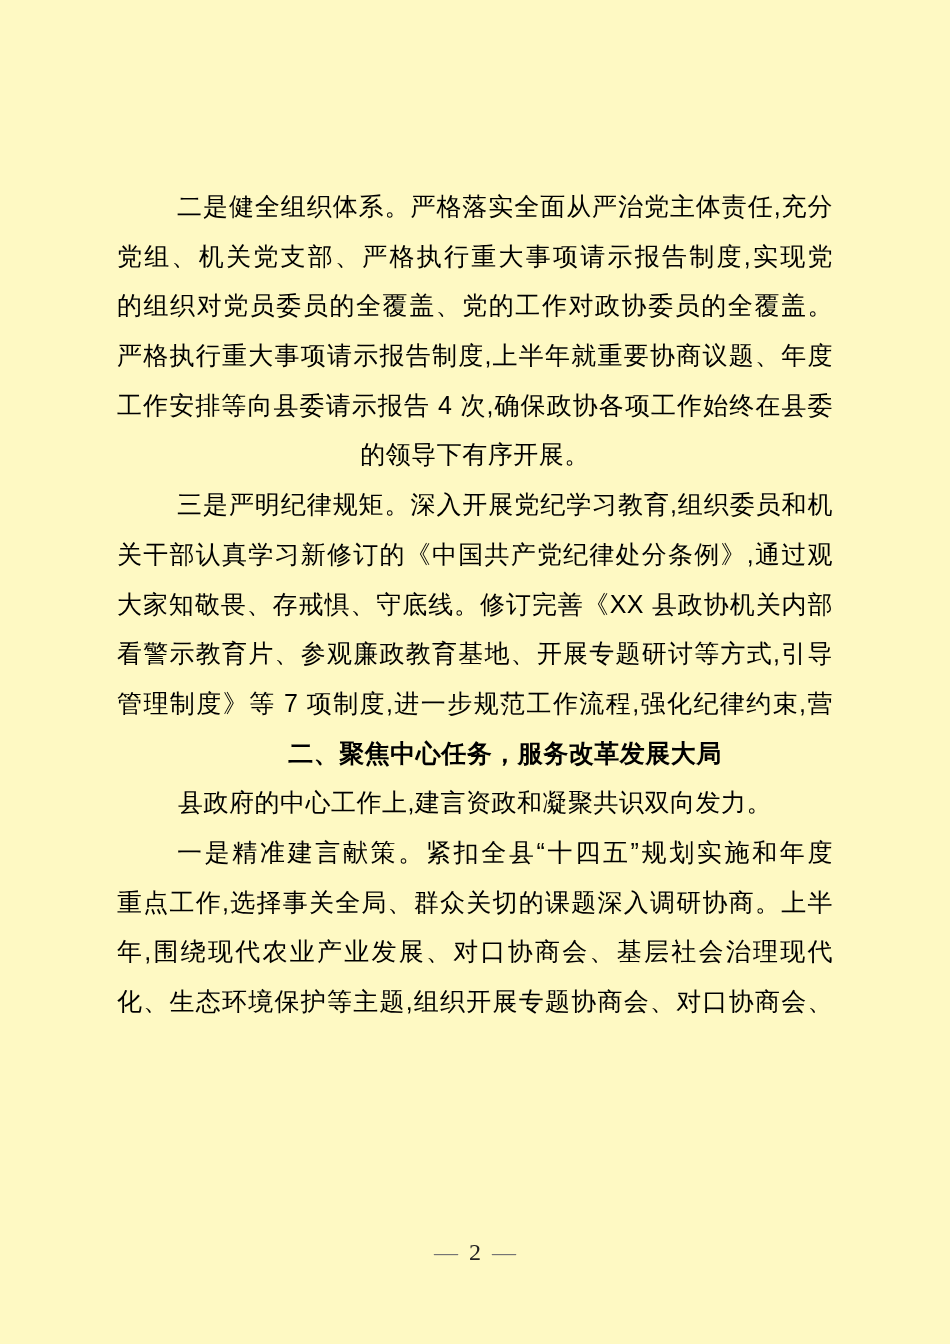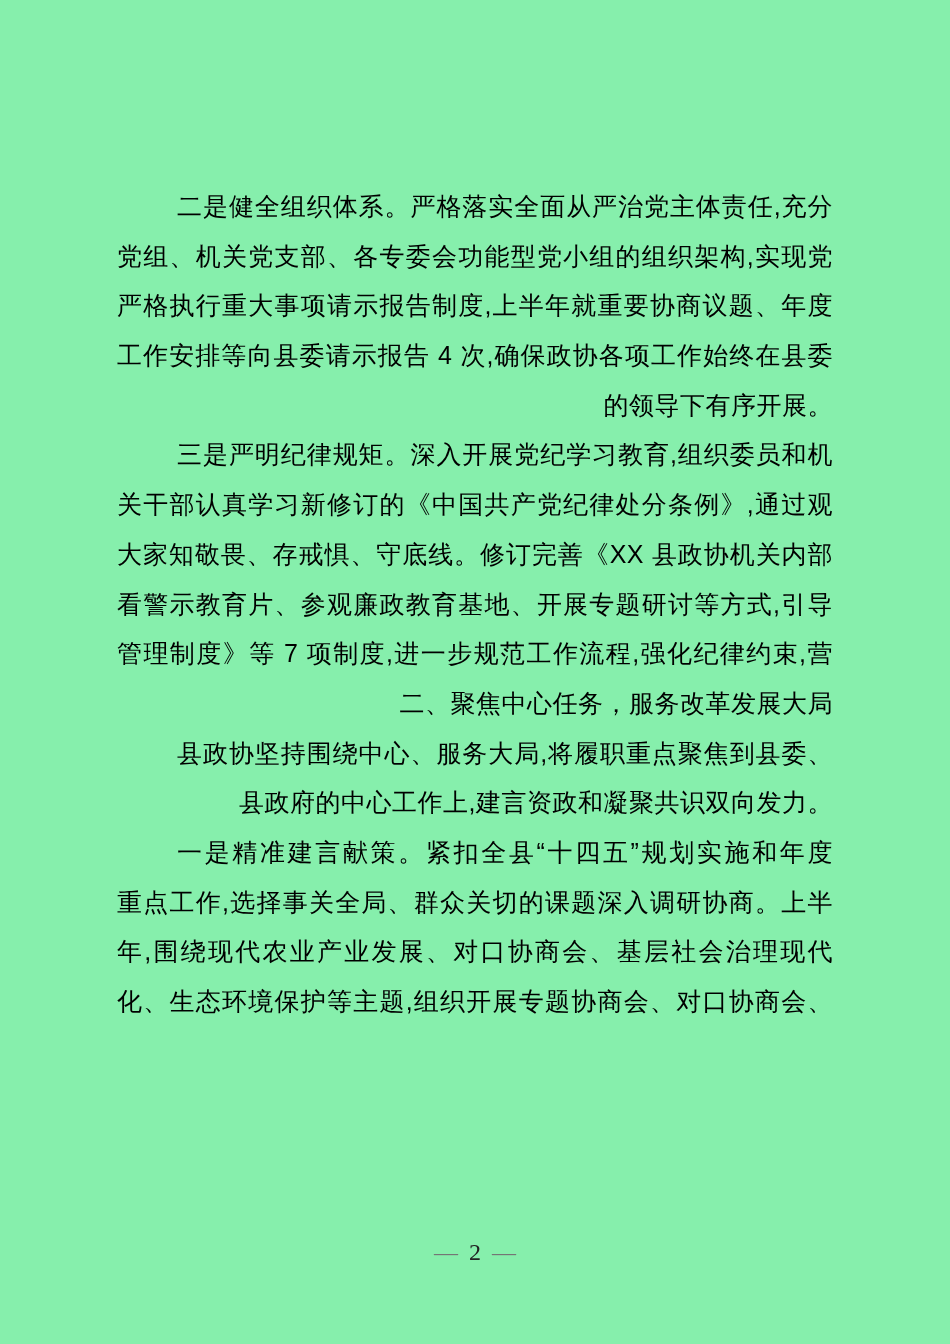--- a/index.html
+++ b/index.html
@@ -11,47 +11,47 @@
     height: 1344px;
     background: #ffffff;
     position: relative;
     font-family: "Liberation Sans", sans-serif;
   }
   .page {
     position: absolute;
     left: 0; top: 0;
     width: 950px;
     height: 1344px;
-    background: #86efac;
+    background: #fef9c3;
     overflow: hidden;
   }
   .text-block {
     position: absolute;
     left: 117px;
     top: 182px;
     width: 716px;
   }
   .line {
     height: 49.7px;
     line-height: 49.7px;
     font-size: 25px;
     color: #000000;
     letter-spacing: 0.5px;
-    text-align: right;
+    text-align: center;
   }
   .line.fill {
     text-align: justify;
     text-align-last: justify;
     text-justify: inter-character;
   }
   .line.indent {
     text-indent: 60px;
   }
   .line.heading {
-    font-weight: normal;
+    font-weight: bold;
   }
   .footer {
     position: absolute;
     top: 1234px;
     left: 0;
     width: 950px;
     text-align: center;
     font-family: "Liberation Serif", serif;
     font-size: 24px;
     line-height: 36px;
@@ -63,31 +63,31 @@
     color: #222222;
     margin: 0 11px;
   }
 </style>
 </head>
 <body>
 
 <div class="page">
   <div class="text-block" id="text-block">
       <div class="line indent fill">二是健全组织体系。严格落实全面从严治党主体责任,充分</div>
-      <div class="line fill">党组、机关党支部、各专委会功能型党小组的组织架构,实现党</div>
+      <div class="line fill">党组、机关党支部、严格执行重大事项请示报告制度,实现党</div>
+      <div class="line fill">的组织对党员委员的全覆盖、党的工作对政协委员的全覆盖。</div>
       <div class="line fill">严格执行重大事项请示报告制度,上半年就重要协商议题、年度</div>
       <div class="line fill">工作安排等向县委请示报告 4 次,确保政协各项工作始终在县委</div>
       <div class="line">的领导下有序开展。</div>
       <div class="line indent fill">三是严明纪律规矩。深入开展党纪学习教育,组织委员和机</div>
       <div class="line fill">关干部认真学习新修订的《中国共产党纪律处分条例》,通过观</div>
       <div class="line fill">大家知敬畏、存戒惧、守底线。修订完善《XX 县政协机关内部</div>
       <div class="line fill">看警示教育片、参观廉政教育基地、开展专题研讨等方式,引导</div>
       <div class="line fill">管理制度》等 7 项制度,进一步规范工作流程,强化纪律约束,营</div>
       <div class="line indent heading">二、聚焦中心任务，服务改革发展大局</div>
-      <div class="line indent fill">县政协坚持围绕中心、服务大局,将履职重点聚焦到县委、</div>
       <div class="line">县政府的中心工作上,建言资政和凝聚共识双向发力。</div>
       <div class="line indent fill">一是精准建言献策。紧扣全县“十四五”规划实施和年度</div>
       <div class="line fill">重点工作,选择事关全局、群众关切的课题深入调研协商。上半</div>
       <div class="line fill">年,围绕现代农业产业发展、对口协商会、基层社会治理现代</div>
       <div class="line fill">化、生态环境保护等主题,组织开展专题协商会、对口协商会、</div>
     </div>
   <div class="footer">
     <span class="dash">—</span><span class="pagenum">2</span><span class="dash">—</span>
   </div>
 </div>

